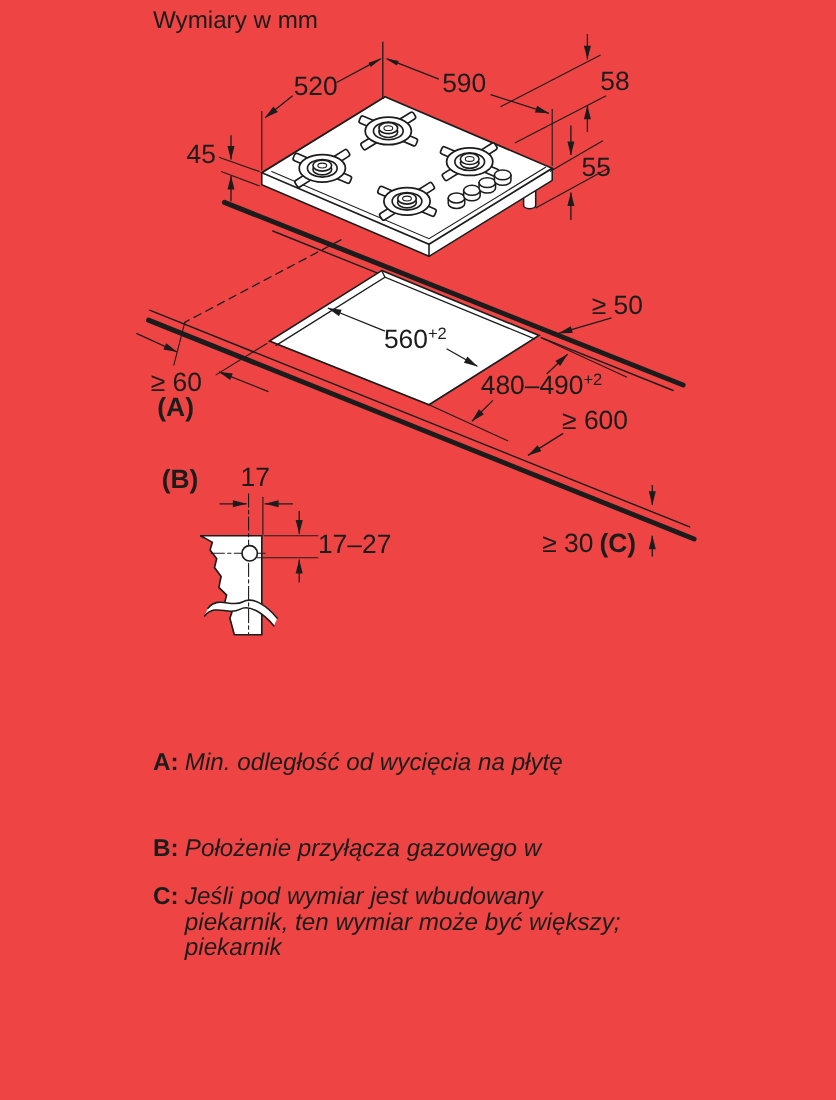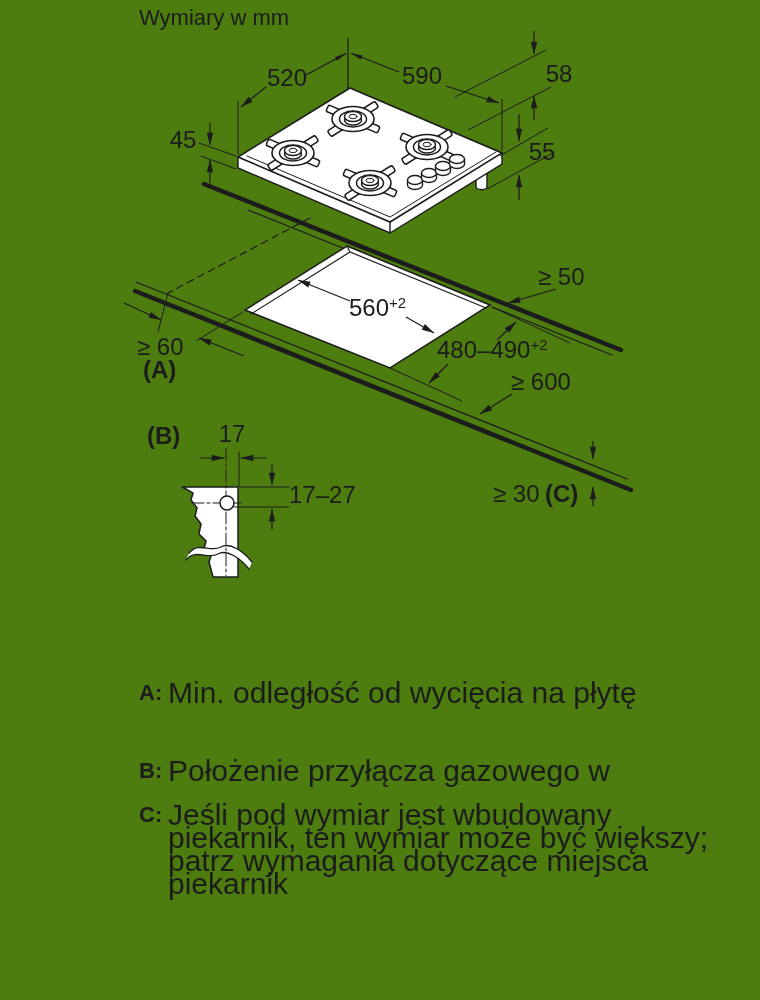--- a/index.html
+++ b/index.html
@@ -1,25 +1,25 @@
 <!DOCTYPE html>
 <html><head>
 <meta charset="utf-8">
 <style>
   html,body{margin:0;padding:0;background:#fff;}
-  .page{position:relative;width:760px;height:1000px;background:#4d7c0f;overflow:hidden;
+  .page{position:relative;width:760px;height:1000px;background:#ef4444;overflow:hidden;
         font-family:"Liberation Sans",sans-serif;color:#1c1c1c;}
   svg{position:absolute;left:0;top:0;}
   svg text{fill:#1c1c1c;font-family:"Liberation Sans",sans-serif;font-size:24px;}
   svg text.title{font-size:22px;}
   svg text.ref{font-weight:bold;}
   .legend{position:absolute;left:139px;top:0;width:470px;}
   .legend-item{position:absolute;display:flex;align-items:flex-start;}
   .legend-key{font-weight:bold;width:29px;flex:0 0 29px;font-size:22px;line-height:23px;}
-  .legend-lines{font-size:30px;line-height:23px;}
+  .legend-lines{font-size:22px;line-height:23px;font-style:italic;}
   .lg-line{white-space:nowrap;}
 </style>
 </head>
 <body>
 
 <div class="page">
 
 <svg width="760" height="1000" viewBox="0 0 760 1000">
   <defs>
     <marker id="mE" markerUnits="userSpaceOnUse" markerWidth="14" markerHeight="8" refX="12.8" refY="3.7" orient="auto">
@@ -190,19 +190,18 @@
     <div class="legend-key">B:</div>
     <div class="legend-lines">
       <div class="lg-line">Położenie przyłącza gazowego w</div>
     </div>
   </div>
   <div class="legend-item" style="top:803px">
     <div class="legend-key">C:</div>
     <div class="legend-lines">
       <div class="lg-line">Jeśli pod wymiar jest wbudowany</div>
       <div class="lg-line">piekarnik, ten wymiar może być większy;</div>
-      <div class="lg-line">patrz wymagania dotyczące miejsca</div>
       <div class="lg-line">piekarnik</div>
     </div>
   </div>
 </div>
 
 </div>
 
 </body></html>

